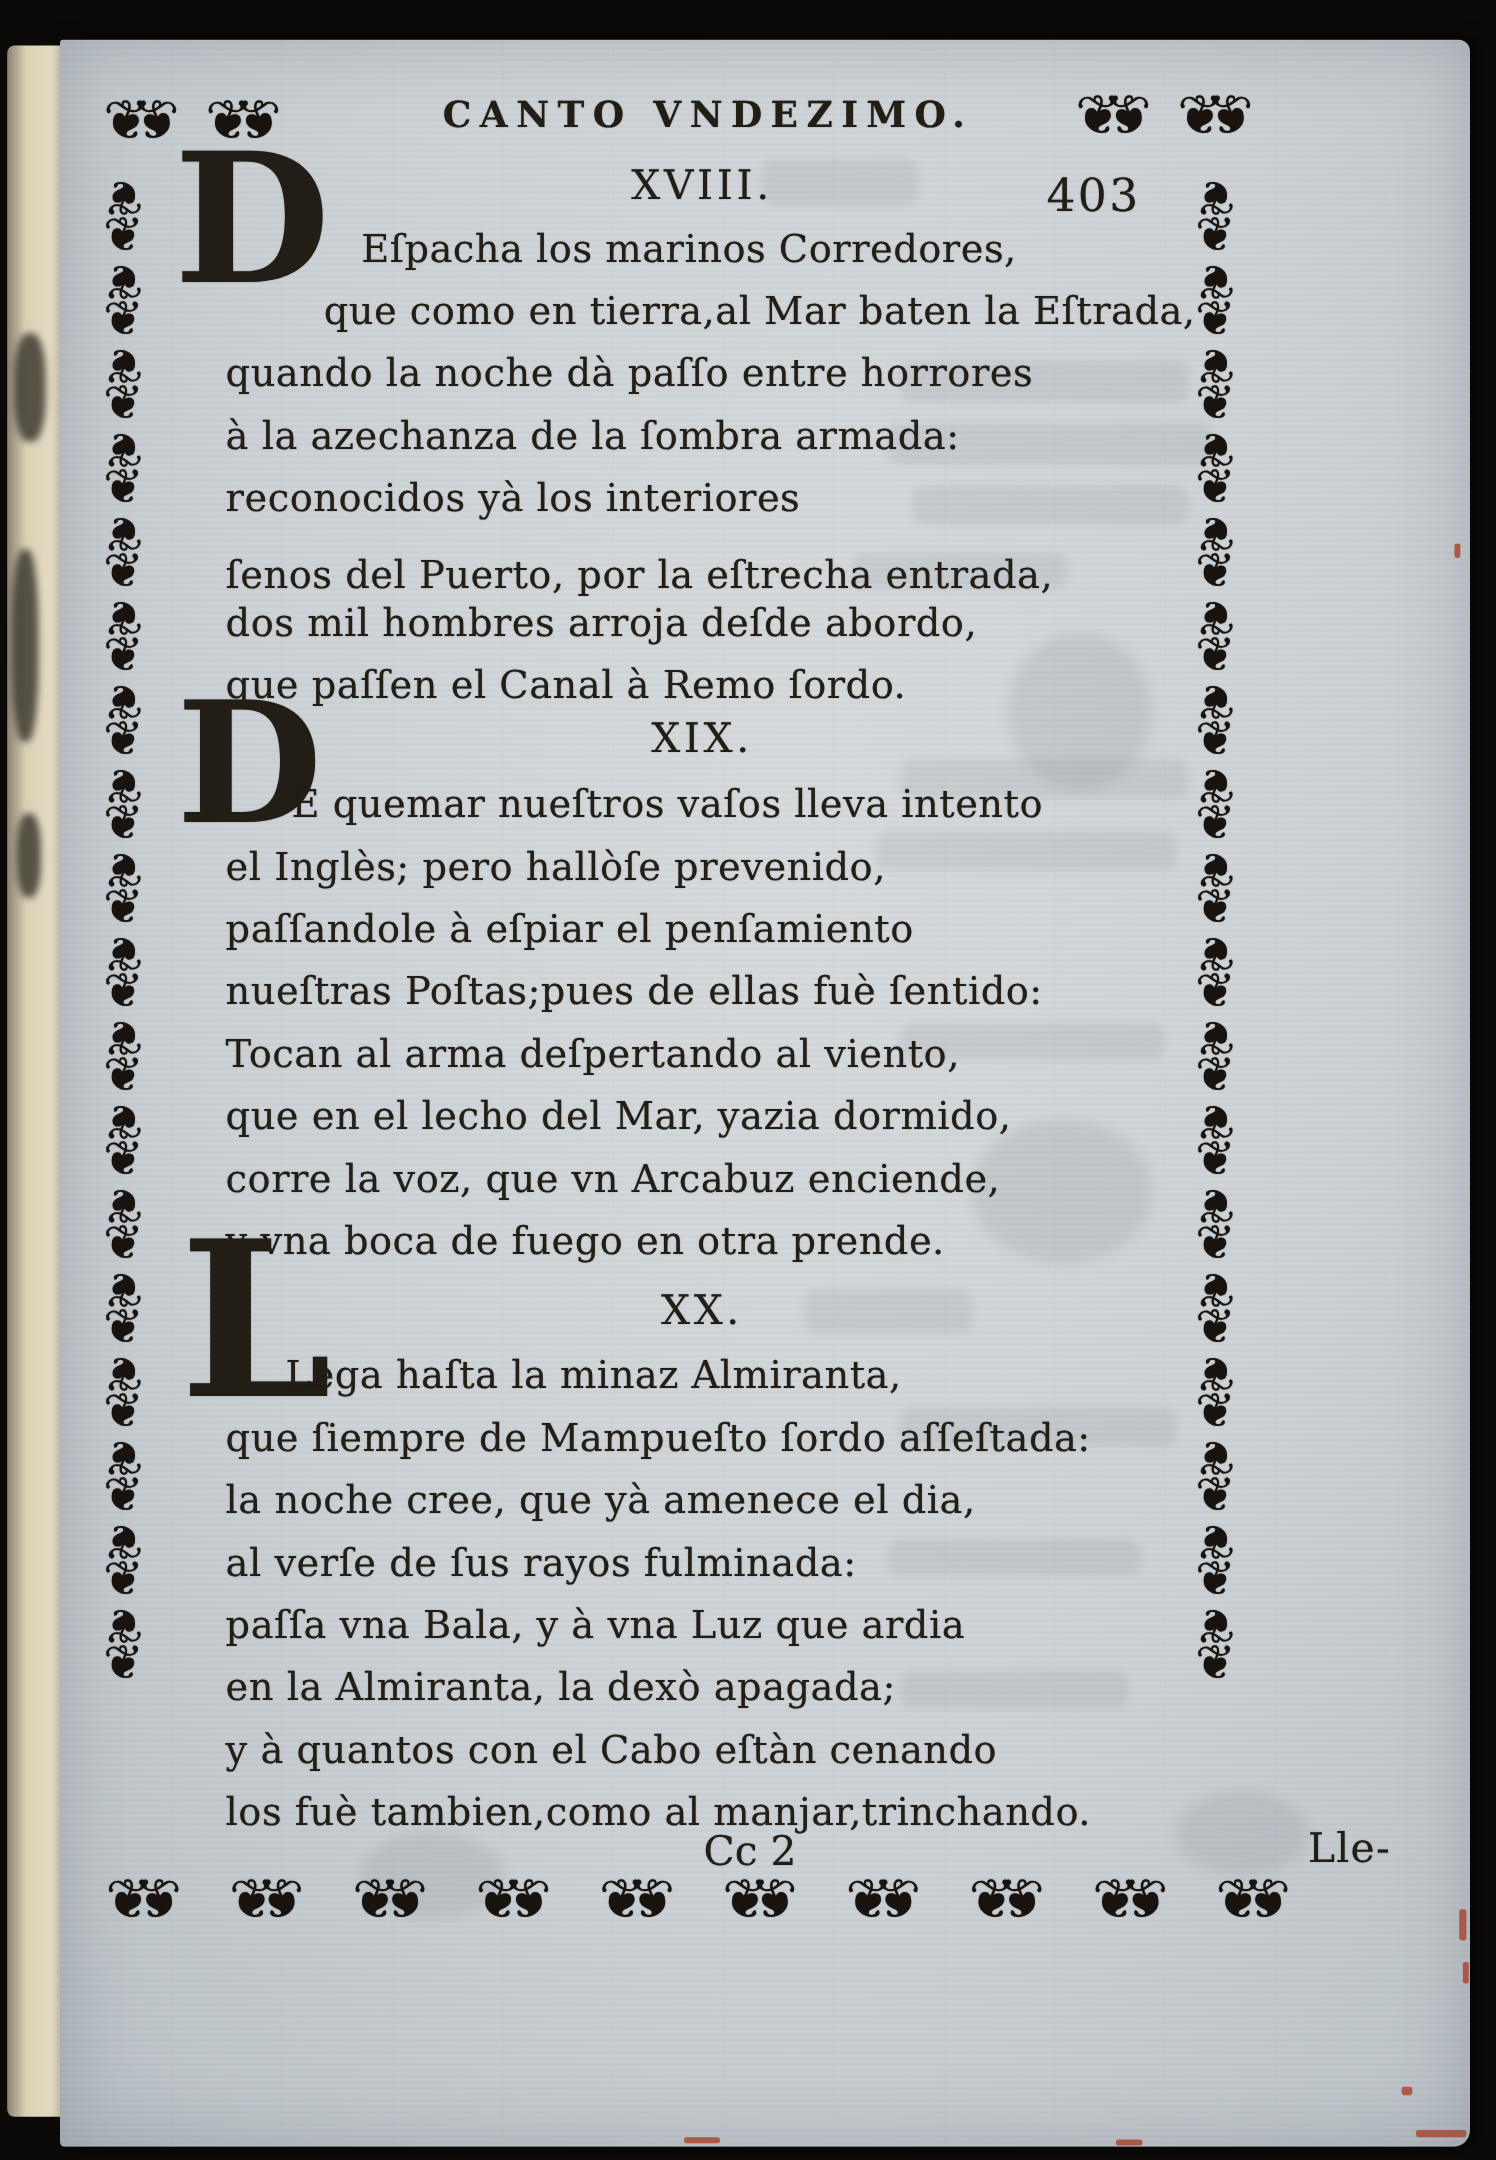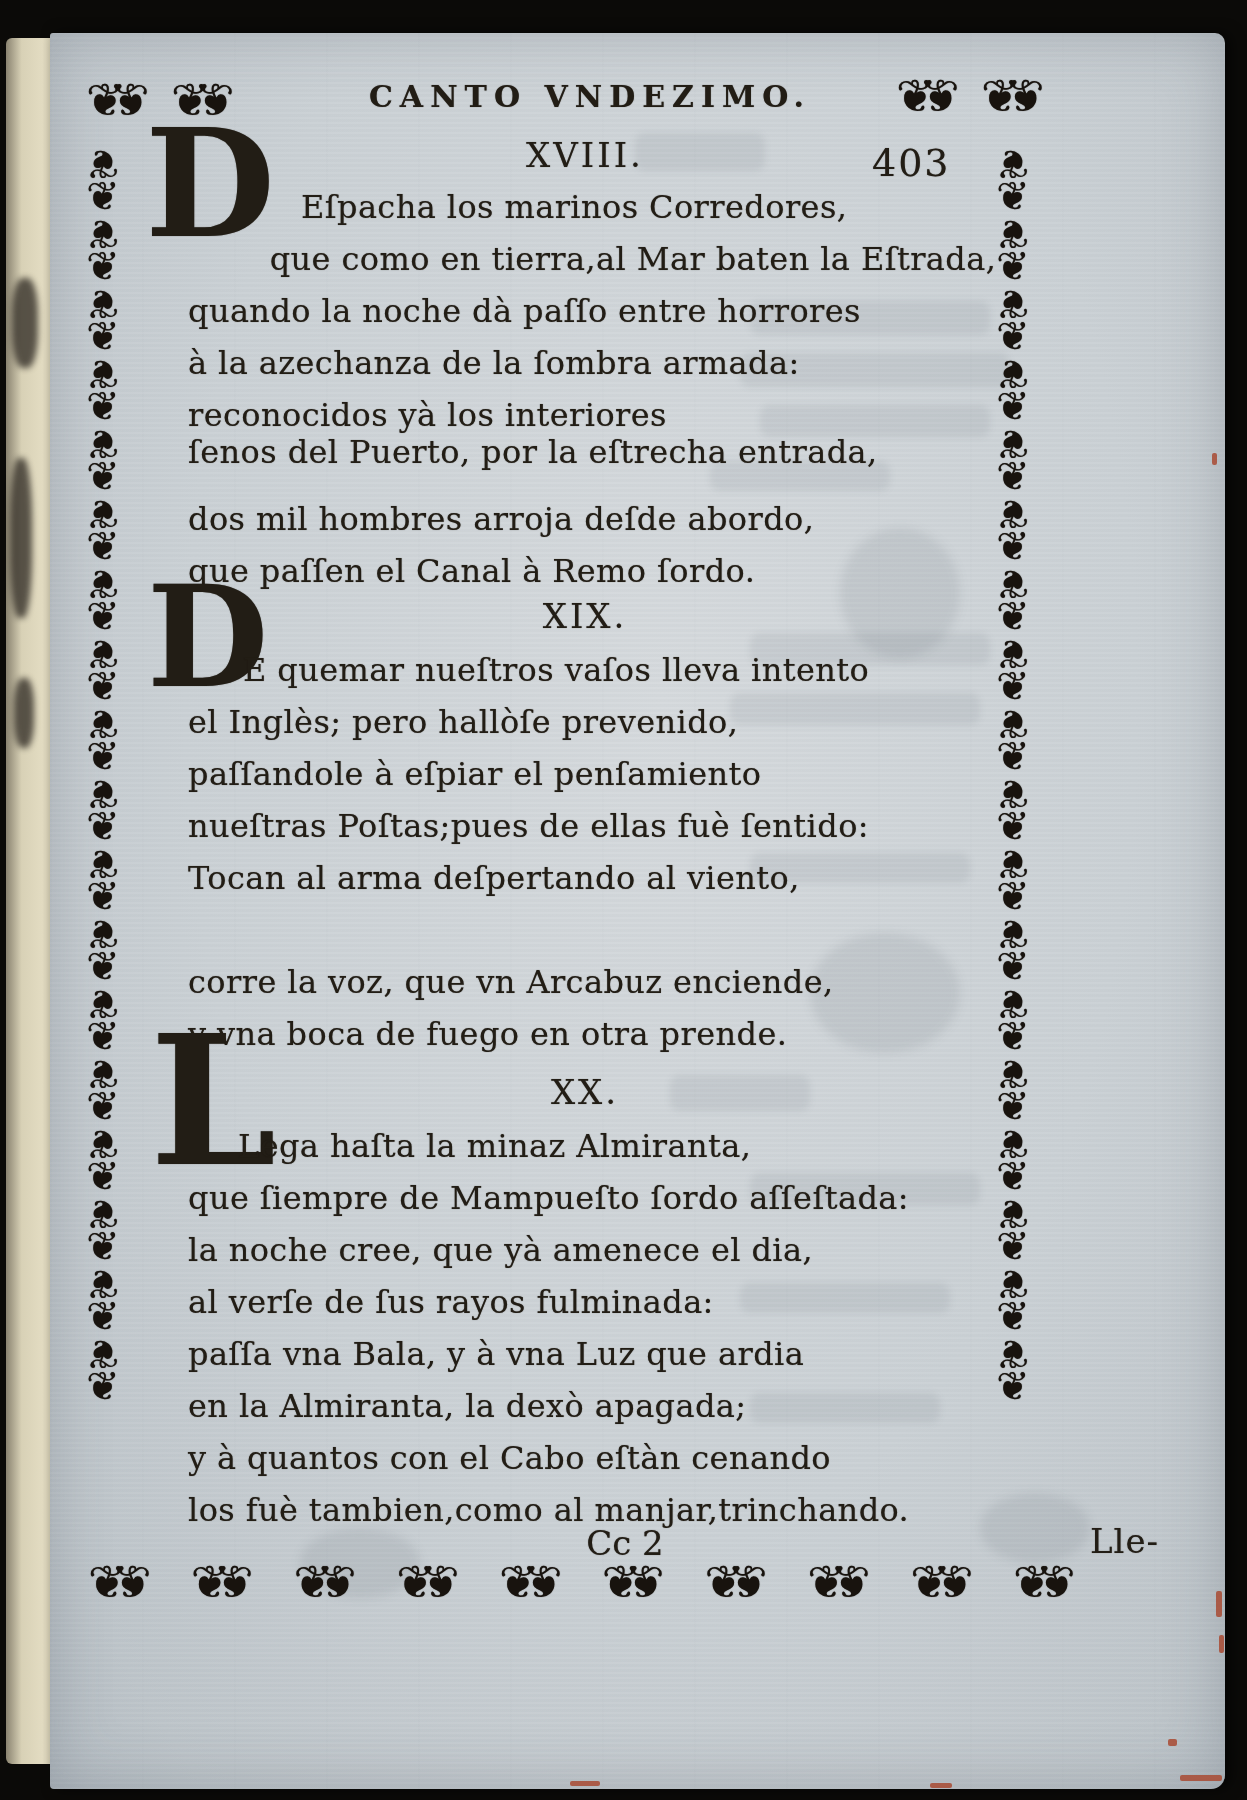--- a/index.html
+++ b/index.html
@@ -305,31 +305,32 @@
     <div class="running-title ink">CANTO VNDEZIMO.</div>
     <div class="page-number ink">403</div>
 
     <div class="stanza-number ink" style="top:102px;">XVIII.</div>
     <div class="drop-cap ink" style="left:95px;top:75px;font-size:150px;">D</div>
     <div class="verse ink first-18" style="top:152px;">Eſpacha los marinos Corredores,</div>
     <div class="verse ink" style="top:204px;text-align:center;">que como en tierra,al Mar baten la Eſtrada,</div>
     <div class="verse ink" style="top:256px;">quando la noche dà paſſo entre horrores</div>
     <div class="verse ink" style="top:308px;">à la azechanza de la ſombra armada:</div>
     <div class="verse ink" style="top:360px;">reconocidos yà los interiores</div>
-    <div class="verse ink" style="top:397px;">ſenos del Puerto, por la eſtrecha entrada,</div>
+    <div class="verse ink" style="top:424px;">ſenos del Puerto, por la eſtrecha entrada,</div>
     <div class="verse ink" style="top:464px;">dos mil hombres arroja deſde abordo,</div>
     <div class="verse ink" style="top:516px;">que paſſen el Canal à Remo ſordo.</div>
 
     <div class="stanza-number ink" style="top:563px;">XIX.</div>
     <div class="drop-cap ink" style="left:97px;top:534px;font-size:140px;">D</div>
     <div class="verse ink first-19" style="top:615px;">E quemar nueſtros vaſos lleva intento</div>
     <div class="verse ink" style="top:667px;">el Inglès; pero hallòſe prevenido,</div>
     <div class="verse ink" style="top:719px;">paſſandole à eſpiar el penſamiento</div>
     <div class="verse ink" style="top:771px;">nueſtras Poſtas;pues de ellas fuè ſentido:</div>
     <div class="verse ink" style="top:823px;">Tocan al arma deſpertando al viento,</div>
+    <div class="verse ink" style="top:875px;">que en el lecho del Mar, yazia dormido,</div>
     <div class="verse ink" style="top:927px;">corre la voz, que vn Arcabuz enciende,</div>
     <div class="verse ink" style="top:979px;">y vna boca de fuego en otra prende.</div>
 
     <div class="stanza-number ink" style="top:1039px;">XX.</div>
     <div class="drop-cap ink" style="left:100px;top:978px;font-size:180px;">L</div>
     <div class="verse ink first-20" style="top:1091px;">Lega haſta la minaz Almiranta,</div>
     <div class="verse ink" style="top:1143px;">que ſiempre de Mampueſto ſordo  aſſeſtada:</div>
     <div class="verse ink" style="top:1195px;">la noche cree, que yà amenece el dia,</div>
     <div class="verse ink" style="top:1247px;">al verſe de ſus rayos fulminada:</div>
     <div class="verse ink" style="top:1299px;">paſſa vna Bala, y à vna Luz que ardia</div>

